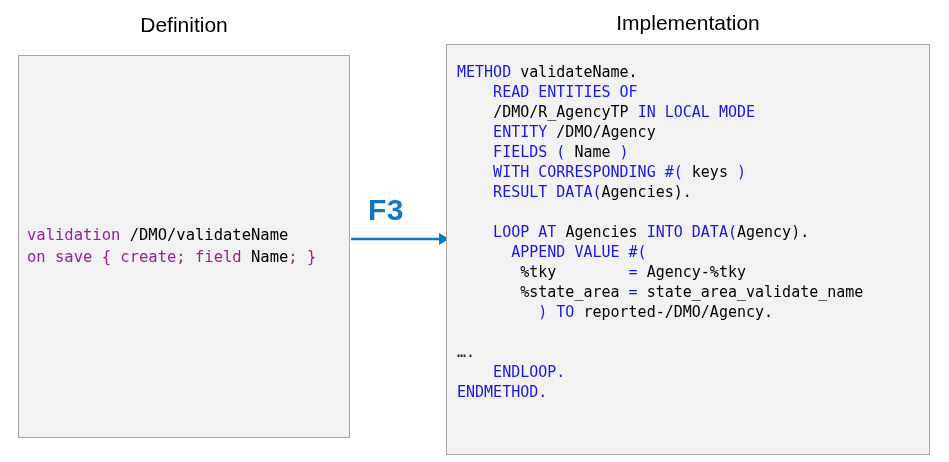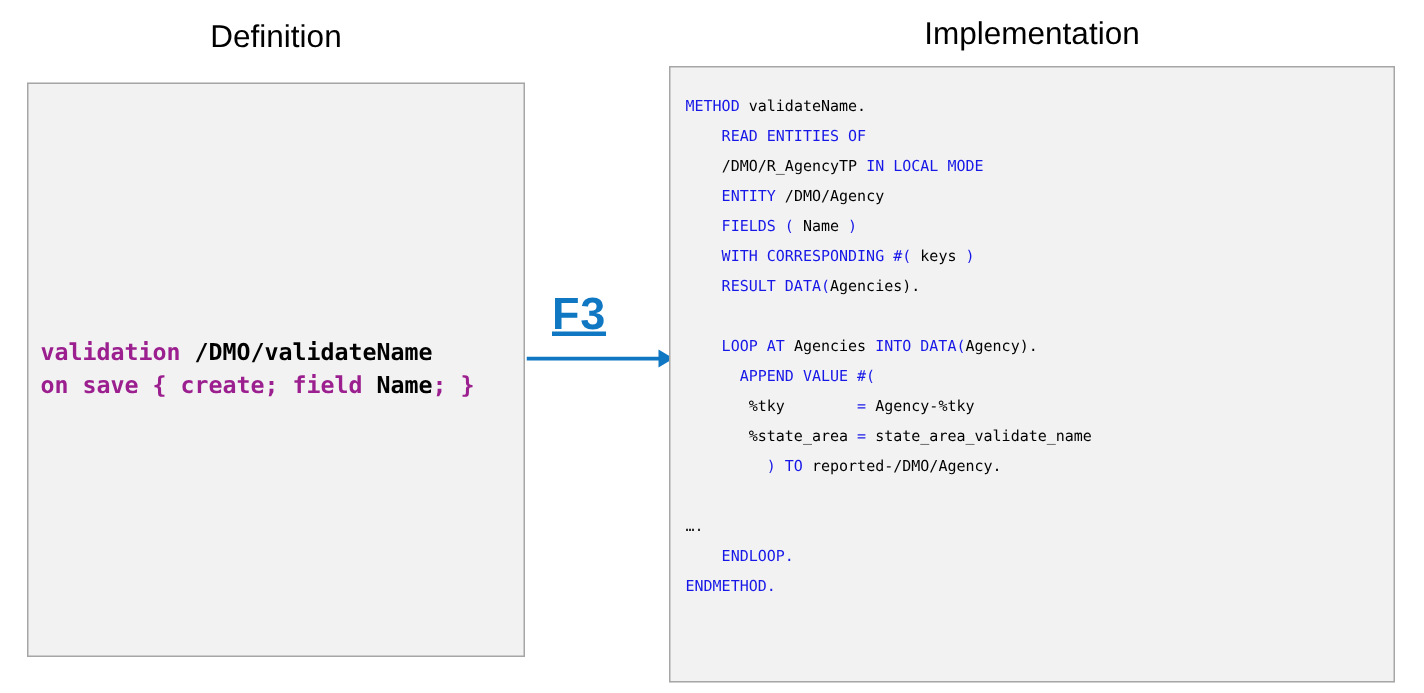--- a/index.html
+++ b/index.html
@@ -60,49 +60,48 @@
   .code-block {
     position: absolute;
     font-family: "DejaVu Sans Mono", "Liberation Mono", monospace;
     white-space: pre;
     line-height: 20px;
   }
   #definition-code {
     left: 8px;
     top: 168px;
     font-size: 15.5px;
-    font-weight: bold;
+    font-weight: normal;
     line-height: 22px;
     color: #000000;
   }
   #implementation-code {
     left: 10px;
     top: 17px;
-    font-size: 10px;
+    font-size: 15px;
     color: #000000;
     letter-spacing: 0px;
   }
 
   .kw-purple { color: #9b1f8f; }
   .kw-blue   { color: #1717e8; }
   .tok-black { color: #000000; }
   .tok-dots  { color: #1a1a1a; }
 
   
   #f3-label {
     position: absolute;
     left: 368px;
     top: 195px;
     font-family: "Liberation Sans", sans-serif;
     font-size: 30px;
     font-weight: bold;
     color: #1077c3;
     line-height: 1;
     letter-spacing: 0.5px;
-    text-decoration: underline;
   }
   #transition-arrow {
     position: absolute;
     left: 351px;
     top: 231px;
     width: 98px;
     height: 16px;
   }
 </style>
 </head>

